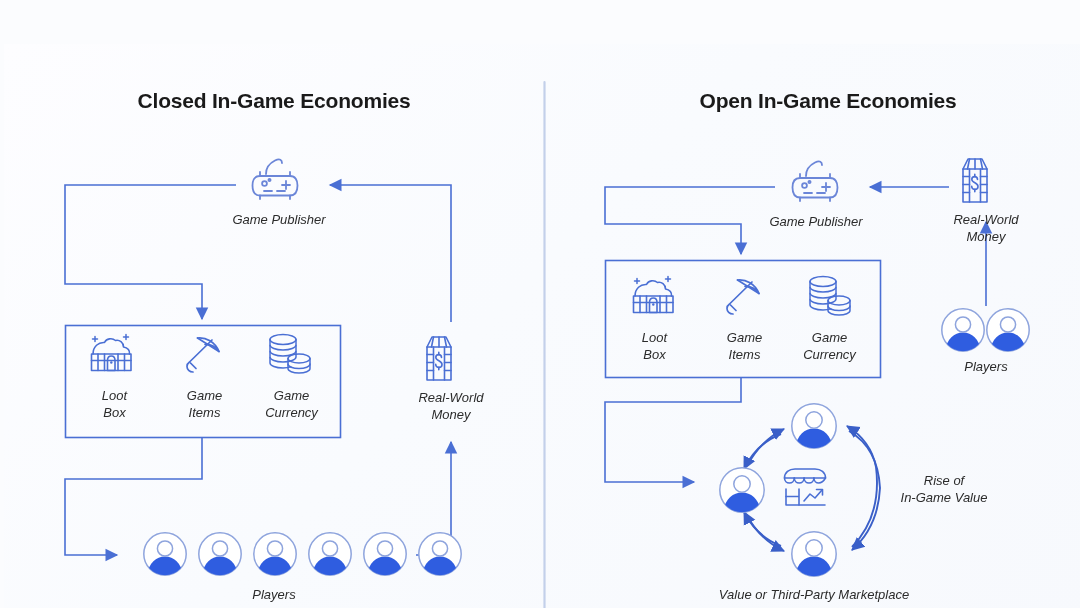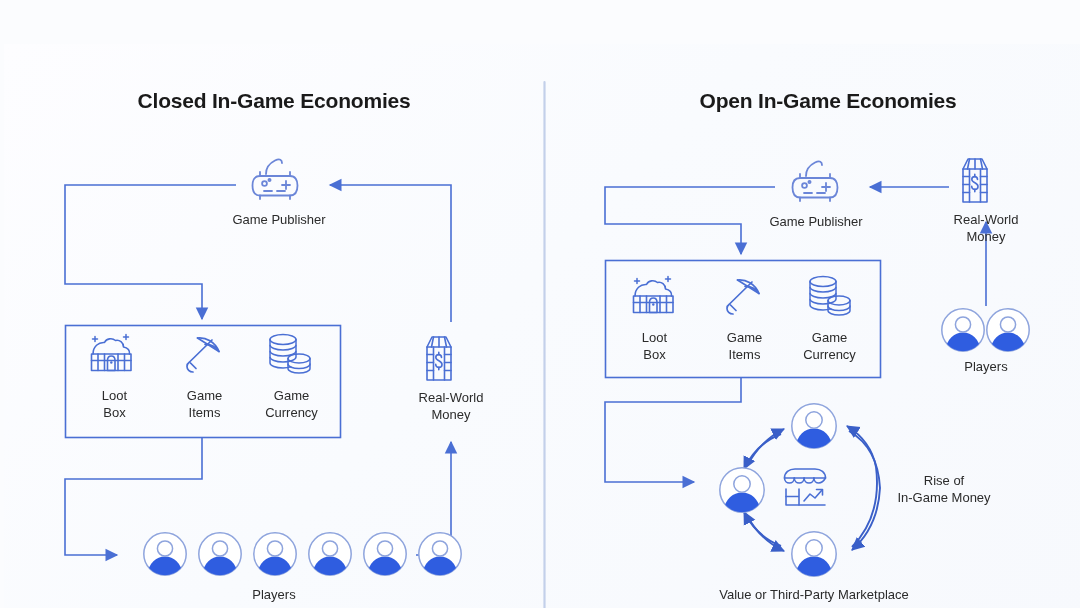--- a/index.html
+++ b/index.html
@@ -15,20 +15,21 @@
   svg.layer{position:absolute;left:0;top:0;width:1080px;height:608px;}
   .ttl{
     position:absolute;text-align:center;
     font-weight:700;font-size:21px;color:#1a1a1a;
     letter-spacing:-0.2px;white-space:nowrap;
   }
   .lbl{
     position:absolute;text-align:center;
     font-size:13px;color:#2b2b2b;line-height:17px;
     white-space:pre-line;
+    font-style:italic;
   }
 </style>
 </head>
 <body>
 
 <div id="stage">
 
   <svg class="layer" viewBox="0 0 1080 608">
     <defs>
       <marker id="ah" markerWidth="9" markerHeight="9" refX="7.2" refY="4.5" orient="auto">
@@ -340,18 +341,18 @@
     <div class="lbl" style="left:922px;top:314px;width:120px;">Players</div>
 
     <div class="lbl" style="left:608px;top:285px;width:85px;">Loot
 Box</div>
     <div class="lbl" style="left:698px;top:285px;width:85px;">Game
 Items</div>
     <div class="lbl" style="left:778px;top:285px;width:95px;">Game
 Currency</div>
 
     <div class="lbl" style="left:840px;top:428px;width:200px;text-align:center;">Rise of
-In-Game Money</div>
+In-Game Value</div>
 
     <div class="lbl" style="left:650px;top:542px;width:320px;">Value or Third-Party Marketplace</div>
   </div>
 
 </div>
 
 </body></html>

